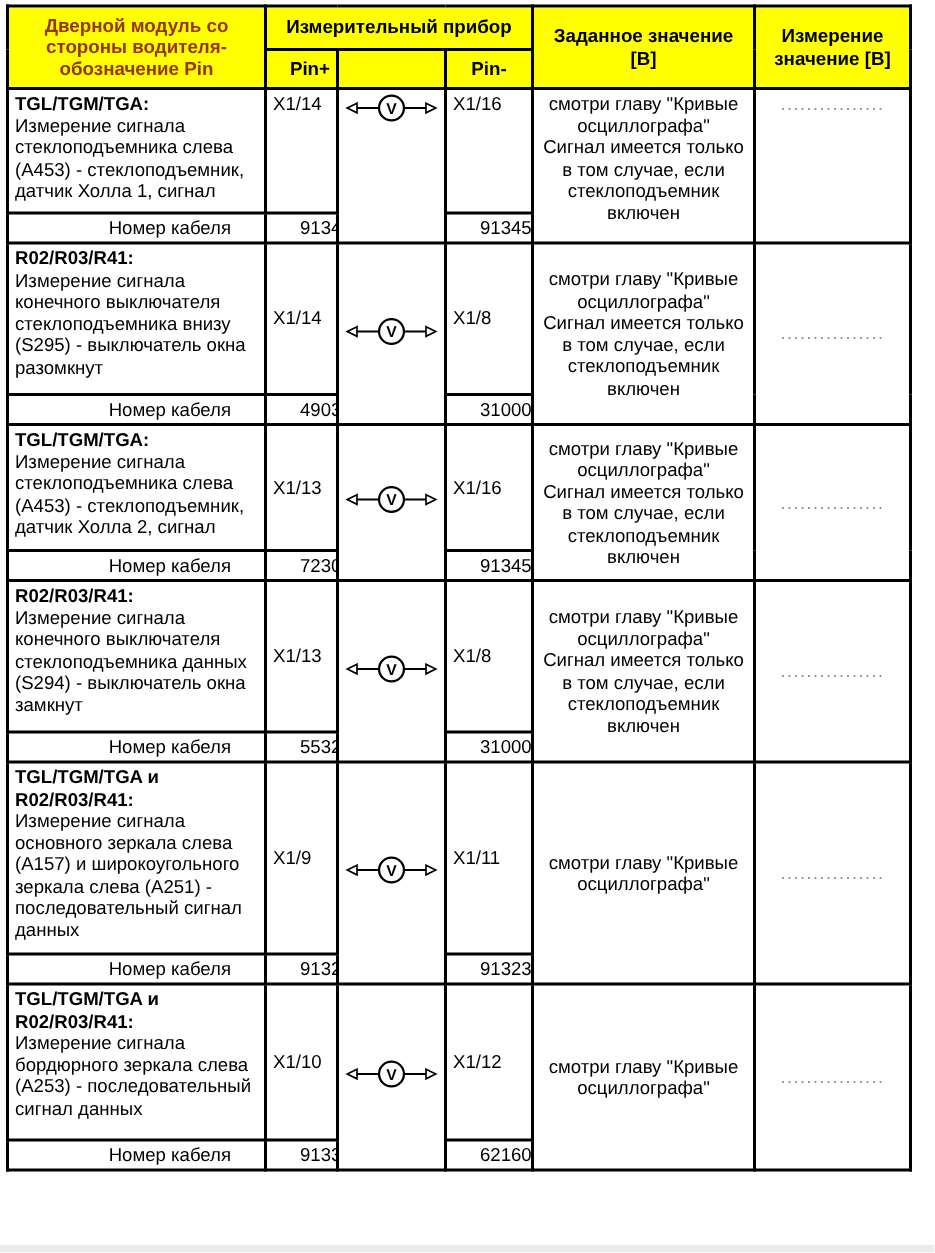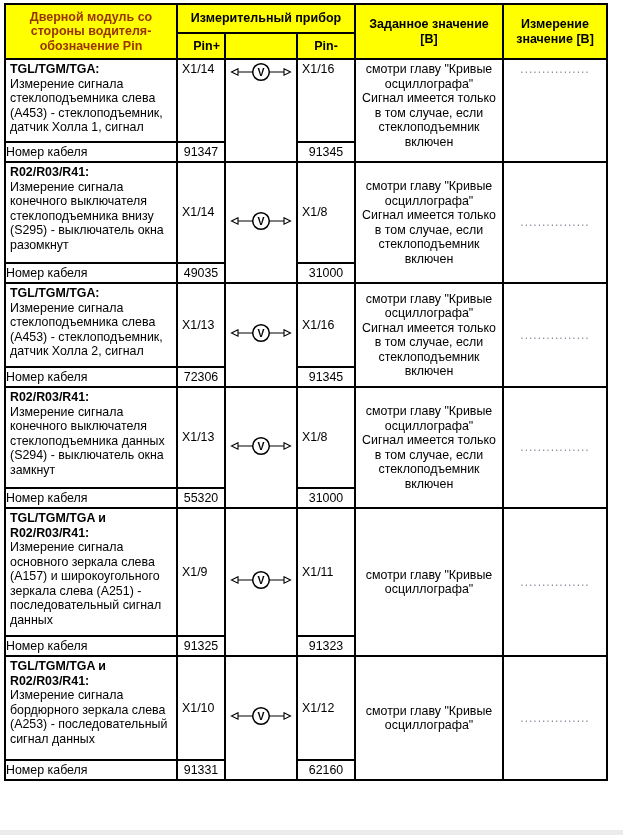--- a/index.html
+++ b/index.html
@@ -17,21 +17,21 @@
   }
   th.hdr-module{text-align:left;vertical-align:top;padding-top:3px;}
   td{font-size:12.4px;line-height:1.17;padding:2px 4px;vertical-align:middle;background:#fff;}
   td.desc{vertical-align:top;text-align:left;margin-left:12px;}
   .variant{font-weight:bold;}
   td.pin{text-align:left;}
   td.meter{text-align:center;padding:2px 0;}
   td.setpoint{text-align:center;}
   td.measured{text-align:center;}
   .dots{color:#8c8c9e;font-size:12px;letter-spacing:1px;white-space:nowrap;}
-  tr.cable-row td{height:16px;padding:1px 0;font-size:12.4px;}
+  tr.cable-row td{height:16px;padding:1px 22px;font-size:12.4px;text-align:right;}
   td.cable-num{text-align:center;margin-left:24px;}
   .valign-top{vertical-align:top !important;}
   .bottom-strip{position:absolute;left:0;bottom:0;width:623px;height:5px;background:#ebebeb;}
 </style>
 </head>
 <body>
 
 <div class="page">
 
   <table class="meas">

